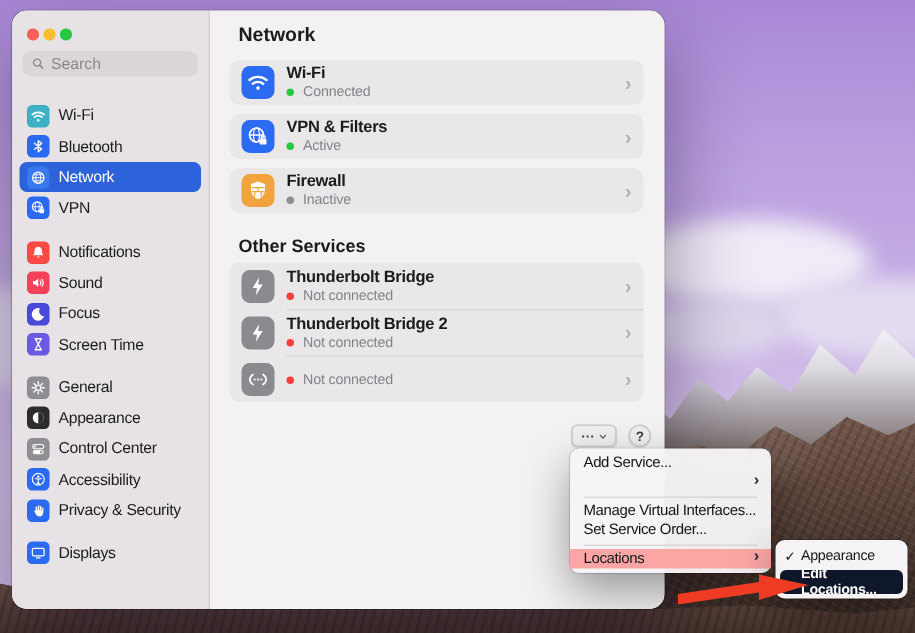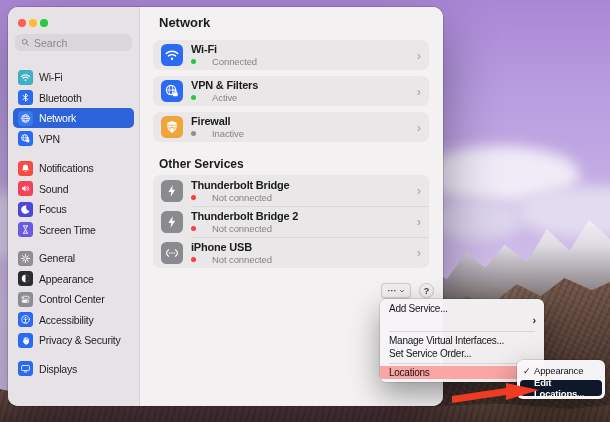--- a/index.html
+++ b/index.html
@@ -52,36 +52,36 @@
                radial-gradient(circle at 50% 78%,#8c5bff,transparent 62%),#3b2a86;}
   
   .pg-title{position:absolute;left:19px;top:8px;font-size:13px;font-weight:bold;color:#1b1b1d;}
   .cards{position:absolute;left:13px;right:14px;top:33px;}
   .card{height:30px;border-radius:7px;background:#e9e7e8;display:flex;align-items:center;
     padding:0 8px;margin-bottom:6px;}
   .tile2{width:22px;height:22px;border-radius:5.5px;display:flex;align-items:center;justify-content:center;flex:0 0 auto;}
   .tile2 svg{width:16px;height:16px;display:block;}
   .meta{margin-left:8px;flex:1;min-width:0;}
   .nm{font-size:11px;font-weight:bold;color:#1b1b1d;line-height:12px;letter-spacing:-.2px;}
-  .strow{display:flex;align-items:center;gap:16px;margin-top:1px;}
+  .strow{display:flex;align-items:center;gap:6px;margin-top:1px;}
   .dot{width:5px;height:5px;border-radius:50%;flex:0 0 auto;}
   .sttxt{font-size:9.5px;color:#85828a;letter-spacing:-.1px;}
   .chev{color:#b3b0b5;font-size:13px;font-weight:bold;margin-left:4px;}
   .sec-title{position:absolute;left:19px;top:150px;font-size:12px;font-weight:bold;color:#1b1b1d;}
   .group{position:absolute;left:13px;right:14px;top:168px;border-radius:7px;background:#e9e7e8;overflow:hidden;}
   .grow{height:31px;display:flex;align-items:center;padding:0 8px;position:relative;}
   .grow.sep::before{content:"";position:absolute;left:38px;right:0;top:0;height:1px;background:#dbd8da;}
   .btn-more{position:absolute;left:241px;top:276px;width:30px;height:15px;border-radius:4px;background:#f0eeef;
     border:.5px solid #cfccd0;box-shadow:0 .5px 1px rgba(0,0,0,.12);display:flex;align-items:center;
     justify-content:center;gap:2px;font-size:9px;color:#3c3c3e;font-weight:bold;box-sizing:border-box;}
   .btn-help{position:absolute;left:279px;top:276px;width:15px;height:15px;border-radius:50%;background:#f0eeef;
     border:.5px solid #cfccd0;box-shadow:0 .5px 1px rgba(0,0,0,.12);display:flex;align-items:center;
     justify-content:center;font-size:9px;color:#3c3c3e;font-weight:bold;box-sizing:border-box;}
   
-  .menu{position:absolute;left:380px;top:299px;width:164px;padding:3px 0;background:rgba(246,244,246,.97);
+  .menu{position:absolute;left:380px;top:299px;width:134px;padding:3px 0;background:rgba(246,244,246,.97);
     border-radius:6px;z-index:5;box-shadow:0 0 0 .5px rgba(0,0,0,.2),0 12px 30px rgba(0,0,0,.38);}
   .mi{height:13px;display:flex;align-items:center;padding:0 9px;font-size:10px;letter-spacing:-.25px;
     color:#141416;position:relative;white-space:nowrap;}
   .mi .marrow{position:absolute;right:8px;font-size:11px;font-weight:bold;color:#28282a;top:-1px;}
   .mi.hl{background:#fca5a5;}
   .msep{height:1px;background:#d9d6d8;margin:2.5px 9px;}
   .submenu{position:absolute;left:517px;top:360px;width:88px;padding:3px;background:rgba(249,247,249,.98);
     border-radius:6px;z-index:6;box-sizing:border-box;box-shadow:0 0 0 .5px rgba(0,0,0,.2),0 12px 30px rgba(0,0,0,.38);}
   .smi{height:15px;display:flex;align-items:center;font-size:9.5px;letter-spacing:-.2px;color:#141416;
     border-radius:4px;padding:0 3px;margin-bottom:2px;}
@@ -359,21 +359,20 @@
           <span class="tile2" style="background: rgb(138, 138, 143);">
             <svg viewBox="0 0 24 24" fill="none" stroke="#fff" stroke-width="1.7" stroke-linecap="round">
                 <path d="M7 7c-2 1.2-3.1 3-3.1 5S5 15.8 7 17"></path>
                 <path d="M17 7c2 1.2 3.1 3 3.1 5S19 15.8 17 17"></path>
                 <circle cx="8.6" cy="12" r="1.1" fill="#fff" stroke="none"></circle>
                 <circle cx="12" cy="12" r="1.1" fill="#fff" stroke="none"></circle>
                 <circle cx="15.4" cy="12" r="1.1" fill="#fff" stroke="none"></circle>
               </svg>
           </span>
           <div class="meta">
-            <div class="nm">iPhone USB</div>
             <div class="strow">
               <span class="dot" style="background: rgb(252, 61, 57);"></span>
               <span class="sttxt">Not connected</span>
             </div>
           </div>
           <span class="chev">›</span>
         </div>
       </div>
 
       <div class="btn-more">

